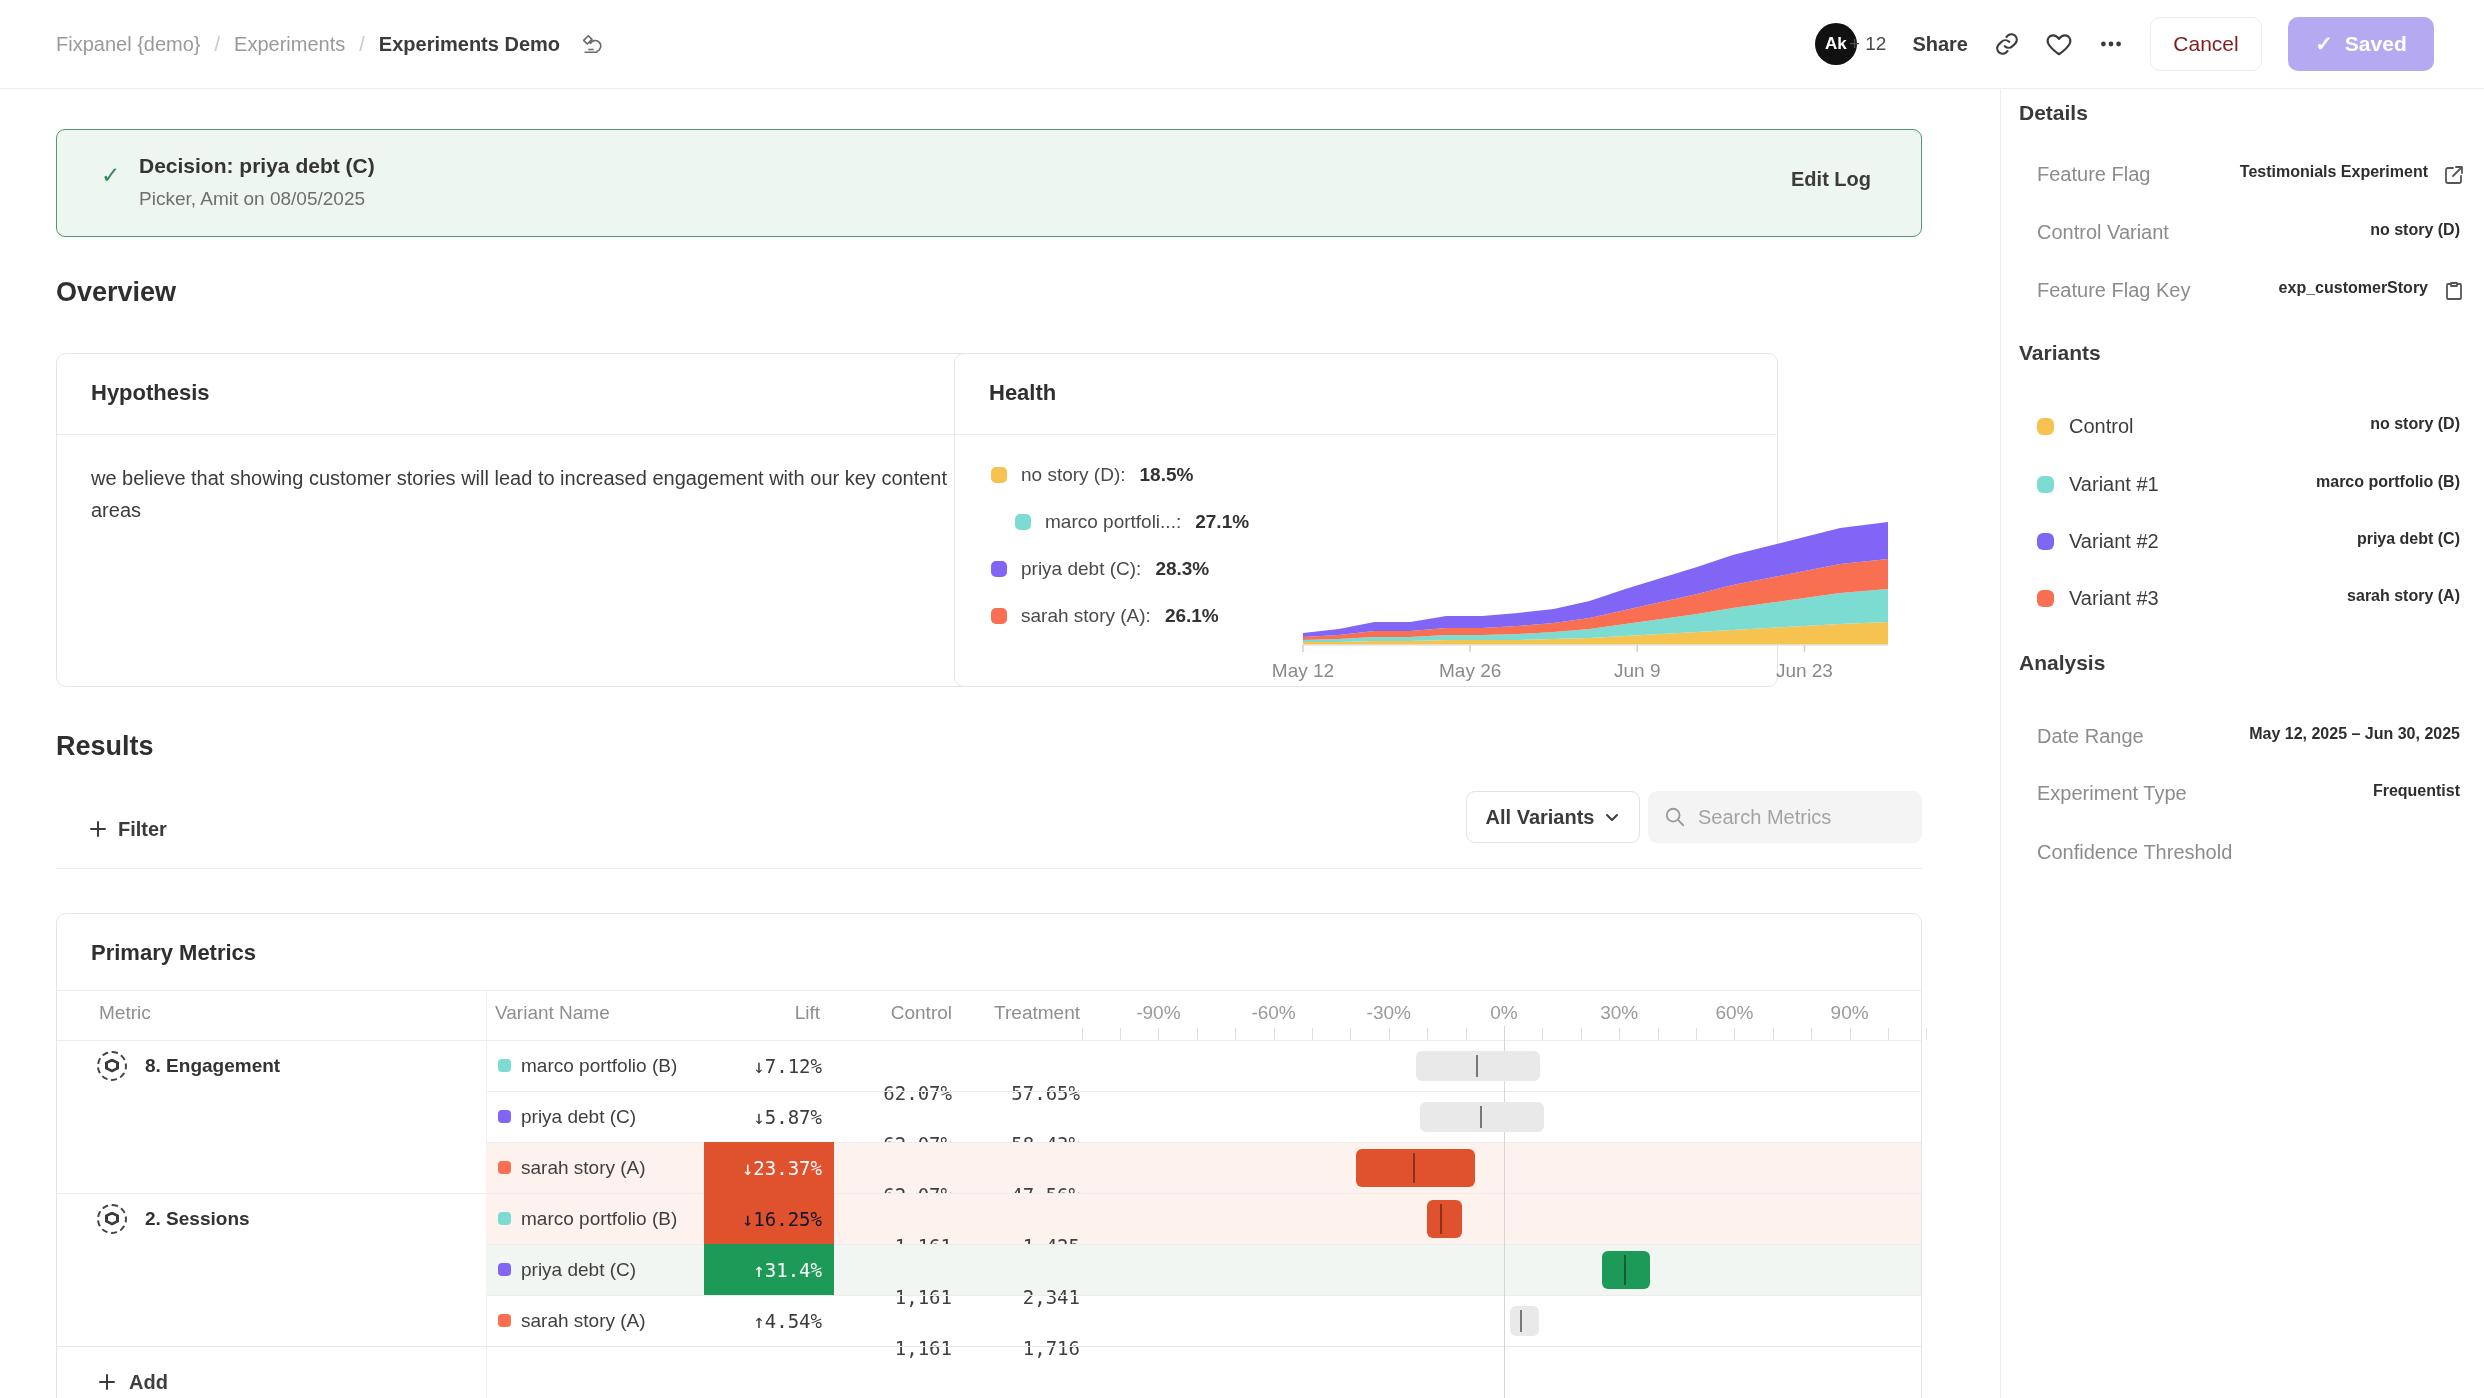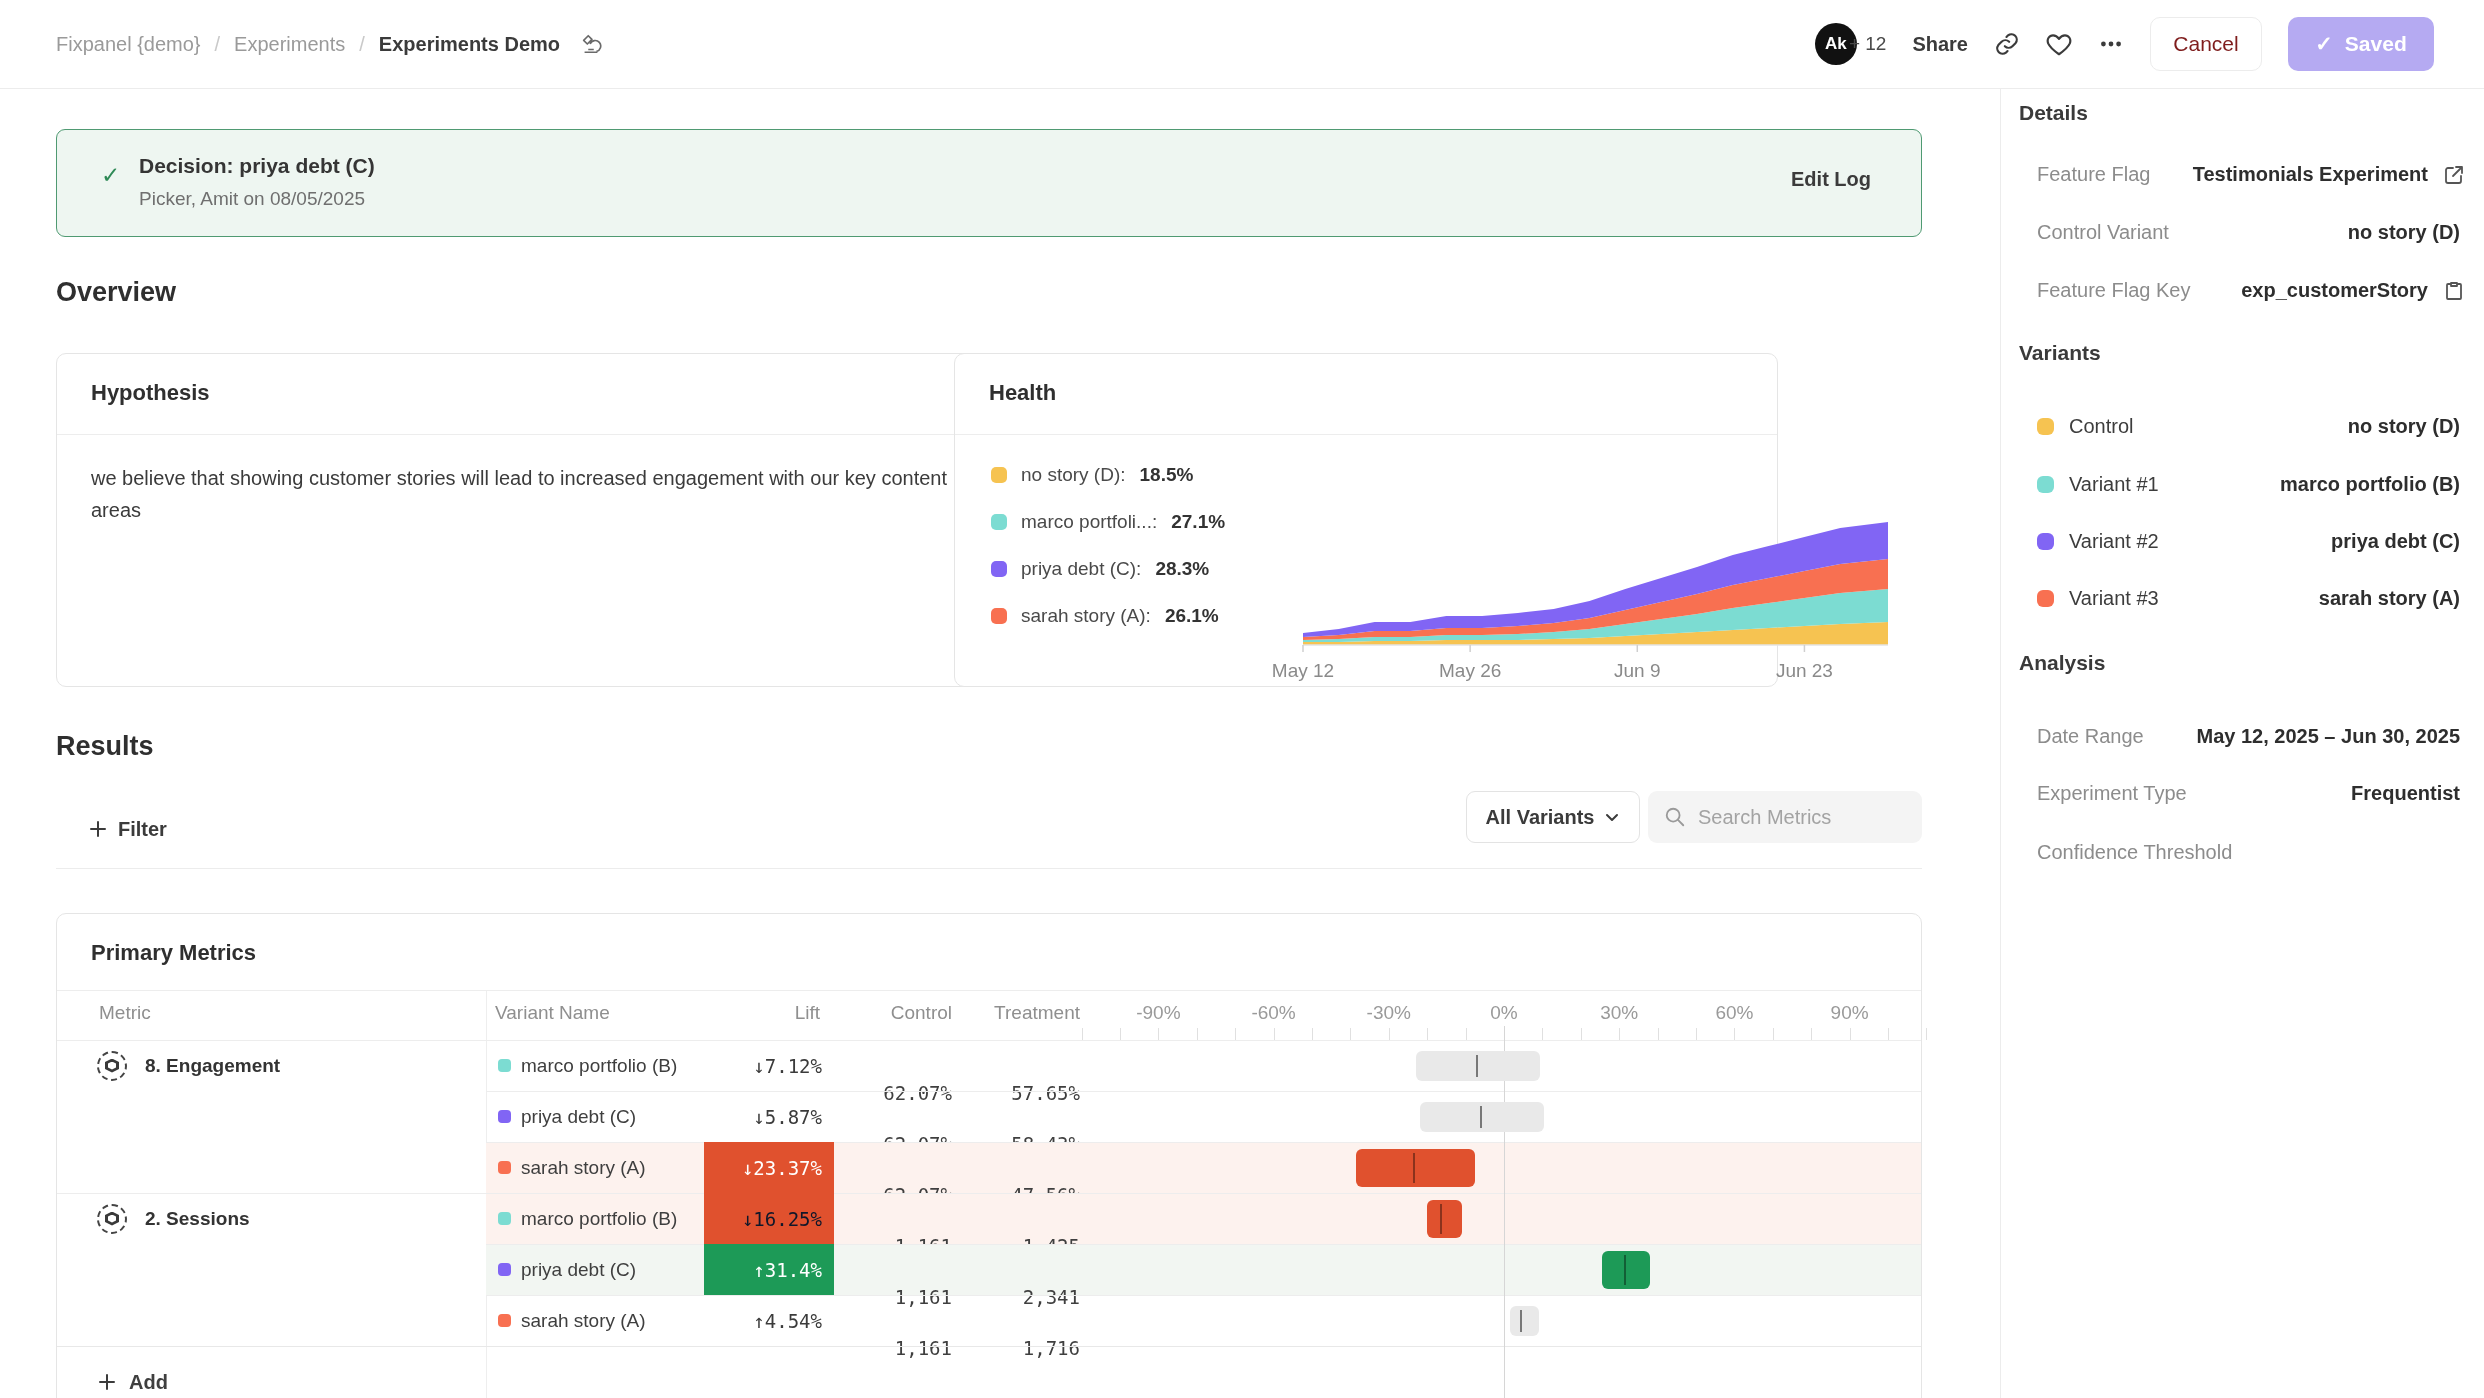--- a/index.html
+++ b/index.html
@@ -67,21 +67,21 @@
   .num-cell{position:absolute;top:0;height:51px;display:flex;align-items:center;justify-content:flex-end;font-size:19px;color:#3f3f3f;width:140px;margin-top:27px;}
   .ci-bar{position:absolute;border-radius:6px;z-index:4;}
   .ci-mid{position:absolute;top:4px;bottom:4px;width:2px;}
   #pm-add-divider{position:absolute;left:0;right:0;top:432px;border-top:1px solid #e8e8e8;}
   #pm-add{position:absolute;left:40px;top:446px;height:44px;display:flex;align-items:center;gap:12px;font-size:20px;font-weight:600;color:#3f3f3f;cursor:pointer;}
   
   #sidebar{left:2000px;top:89px;width:483px;height:1309px;border-left:1px solid #ececec;background:#fff;}
   .sb-heading{position:absolute;left:18px;font-size:21px;font-weight:700;color:#3a3a3a;}
   .sb-row{position:absolute;left:0;right:0;height:40px;}
   .sb-label{position:absolute;left:36px;top:8px;font-size:20px;color:#8c8c8c;}
-  .sb-value{position:absolute;top:8px;font-size:20px;font-weight:600;color:#2e2e2e;white-space:nowrap;}
+  .sb-value{position:absolute;top:8px;font-size:16px;font-weight:600;color:#2e2e2e;white-space:nowrap;}
   .sb-icon{position:absolute;right:18px;top:8px;width:24px;height:24px;cursor:pointer;}
   .sb-swatch{position:absolute;left:36px;top:11px;width:17px;height:17px;border-radius:6px;}
   .sb-varlabel{position:absolute;left:68px;top:8px;font-size:20px;color:#3d3d3d;}
   svg{display:block;}
 </style>
 </head>
 <body>
 
 <div class="abs" id="topbar">
   <div class="abs" id="breadcrumb">
@@ -147,21 +147,21 @@
 
   <div class="abs card" style="left:954px;top:264px;width:824px;height:334px;">
     <div class="card-title">Health</div>
     <div class="card-divider"></div>
     <div id="health-legend">
         <div class="legend-item" style="top: 110px;">
           <span class="legend-swatch" style="background: rgb(246, 195, 81);"></span>
           <span>no story (D):</span>
           <span class="legend-val">18.5%</span>
         </div>
-        <div class="legend-item" style="top: 157px;">
+        <div class="legend-item" style="top: 157px; margin-left: 24px;">
           <span class="legend-swatch" style="background: rgb(124, 220, 210);"></span>
           <span>marco portfoli...:</span>
           <span class="legend-val">27.1%</span>
         </div>
         <div class="legend-item" style="top: 204px;">
           <span class="legend-swatch" style="background: rgb(129, 101, 244);"></span>
           <span>priya debt (C):</span>
           <span class="legend-val">28.3%</span>
         </div>
         <div class="legend-item" style="top: 251px;">

